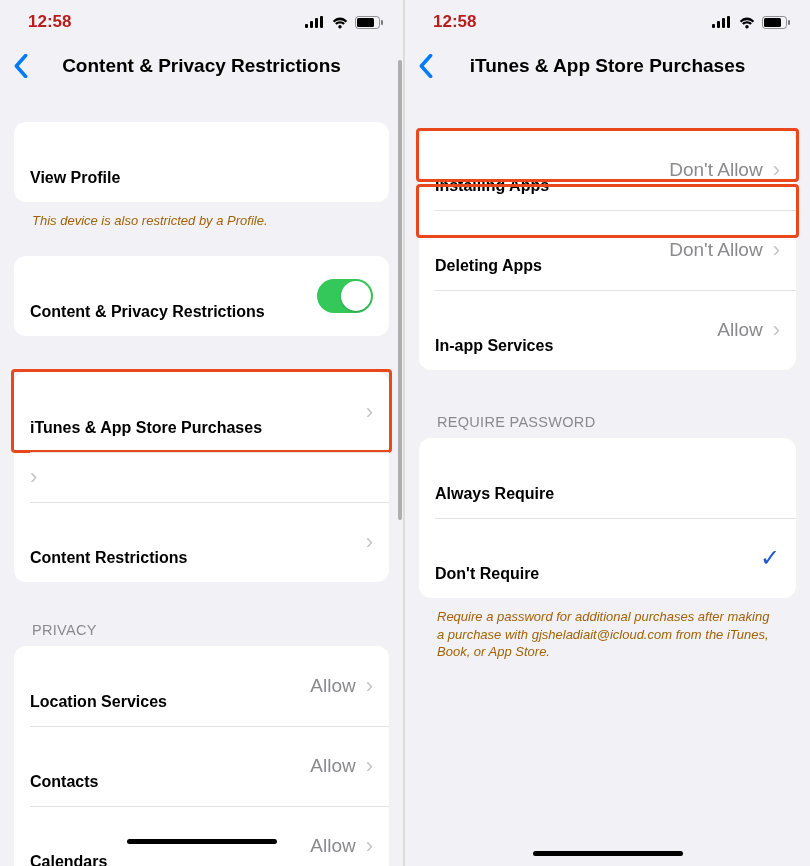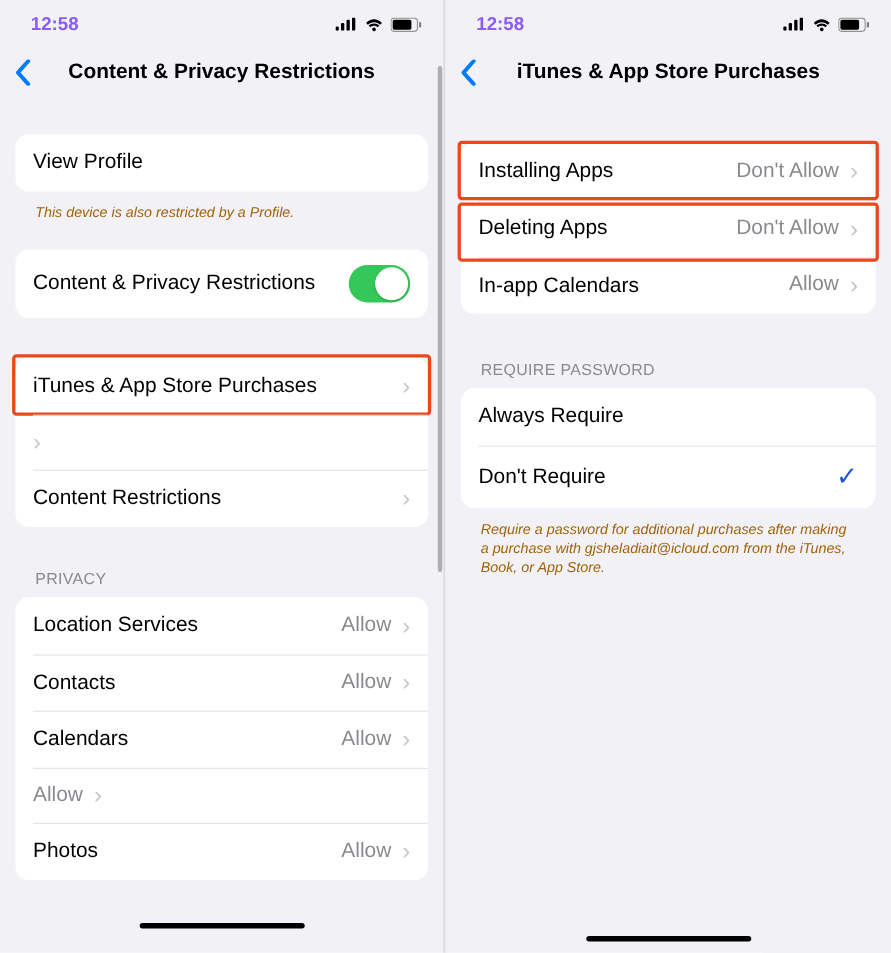--- a/index.html
+++ b/index.html
@@ -20,21 +20,21 @@
   }
   .phone.left { border-right: 2px solid #dcdcdc; }
   .status-bar {
     display: flex;
     justify-content: space-between;
     align-items: center;
     height: 44px;
     padding: 0 20px 0 28px;
     font-size: 17px;
     font-weight: 600;
-    color: #8b5cf6;
+    color: #b91c1c;
   }
   .status-icons { display: flex; align-items: center; gap: 6px; }
   .nav {
     display: flex;
     align-items: center;
     height: 44px;
     padding: 0 8px;
   }
   .back {
     width: 30px;
@@ -70,21 +70,21 @@
     padding: 14px 16px;
     position: relative;
   }
   .row + .row::before {
     content:"";
     position:absolute;
     left:16px; right:0; top:0;
     height:1px;
     background:#e3e3e7;
   }
-  .row .label { flex: 1; font-size: 19px; font-weight: 400; color:#000; line-height: 1.25; }
+  .row .label { flex: 1; font-size: 16px; font-weight: 700; color:#000; line-height: 1.25; margin-top: 32px; }
   .row .value { font-size: 19px; color:#8a8a8e; margin-right: 10px; }
   .row .chevron { color:#c6c6c9; font-size: 22px; line-height: 1;}
   .row .check { color:#1a56d6; font-size: 24px; font-weight:500; }
   .link { color:#007aff; font-size: 19px; }
   .footnote {
     font-size: 13px;
     color:#a16207;
     padding: 10px 18px 0 18px;
     line-height: 1.35;
     font-style: italic;
@@ -274,21 +274,21 @@
         <span class="label">Installing Apps</span>
         <span class="value">Don't Allow</span>
         <span class="chevron">›</span>
       </div>
       <div class="row">
         <span class="label">Deleting Apps</span>
         <span class="value">Don't Allow</span>
         <span class="chevron">›</span>
       </div>
       <div class="row">
-        <span class="label">In-app Calendars</span>
+        <span class="label">In-app Services</span>
         <span class="value">Allow</span>
         <span class="chevron">›</span>
       </div>
       <span class="highlight-box hl-r1"></span>
       <span class="highlight-box hl-r2"></span>
     </div>
 
     <div style="height:44px"></div>
     <div class="header-label">REQUIRE PASSWORD</div>
 

